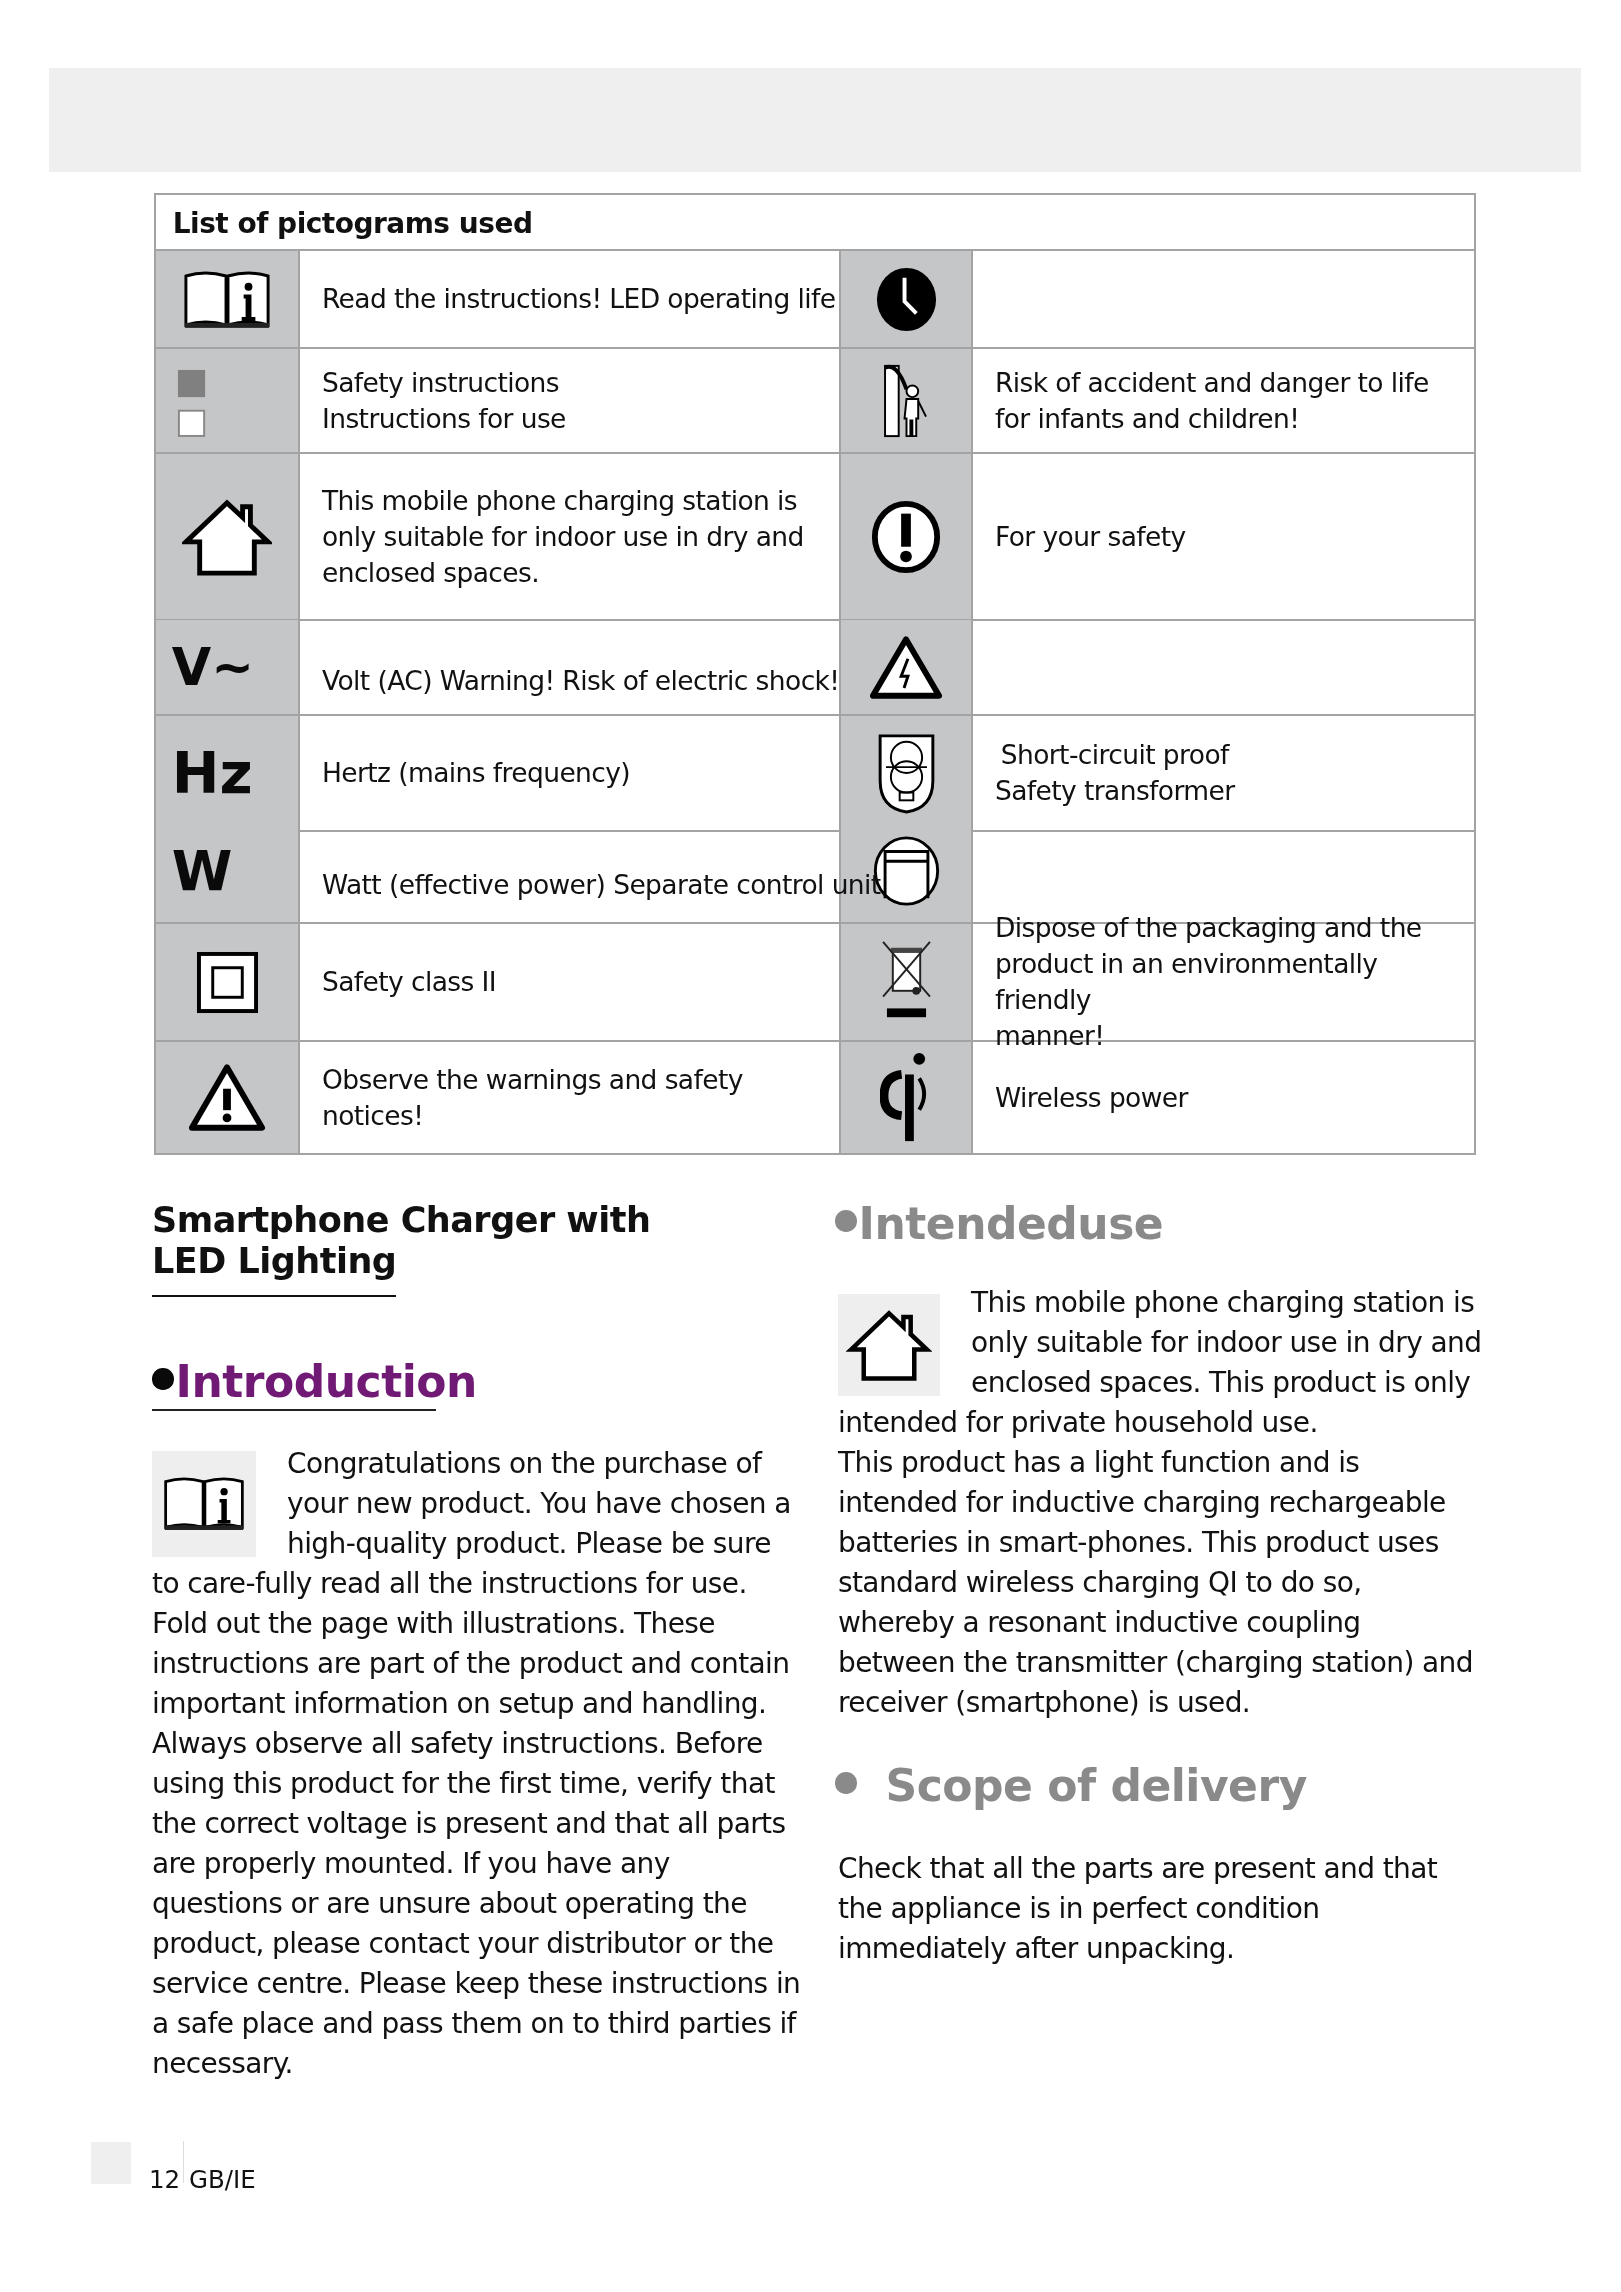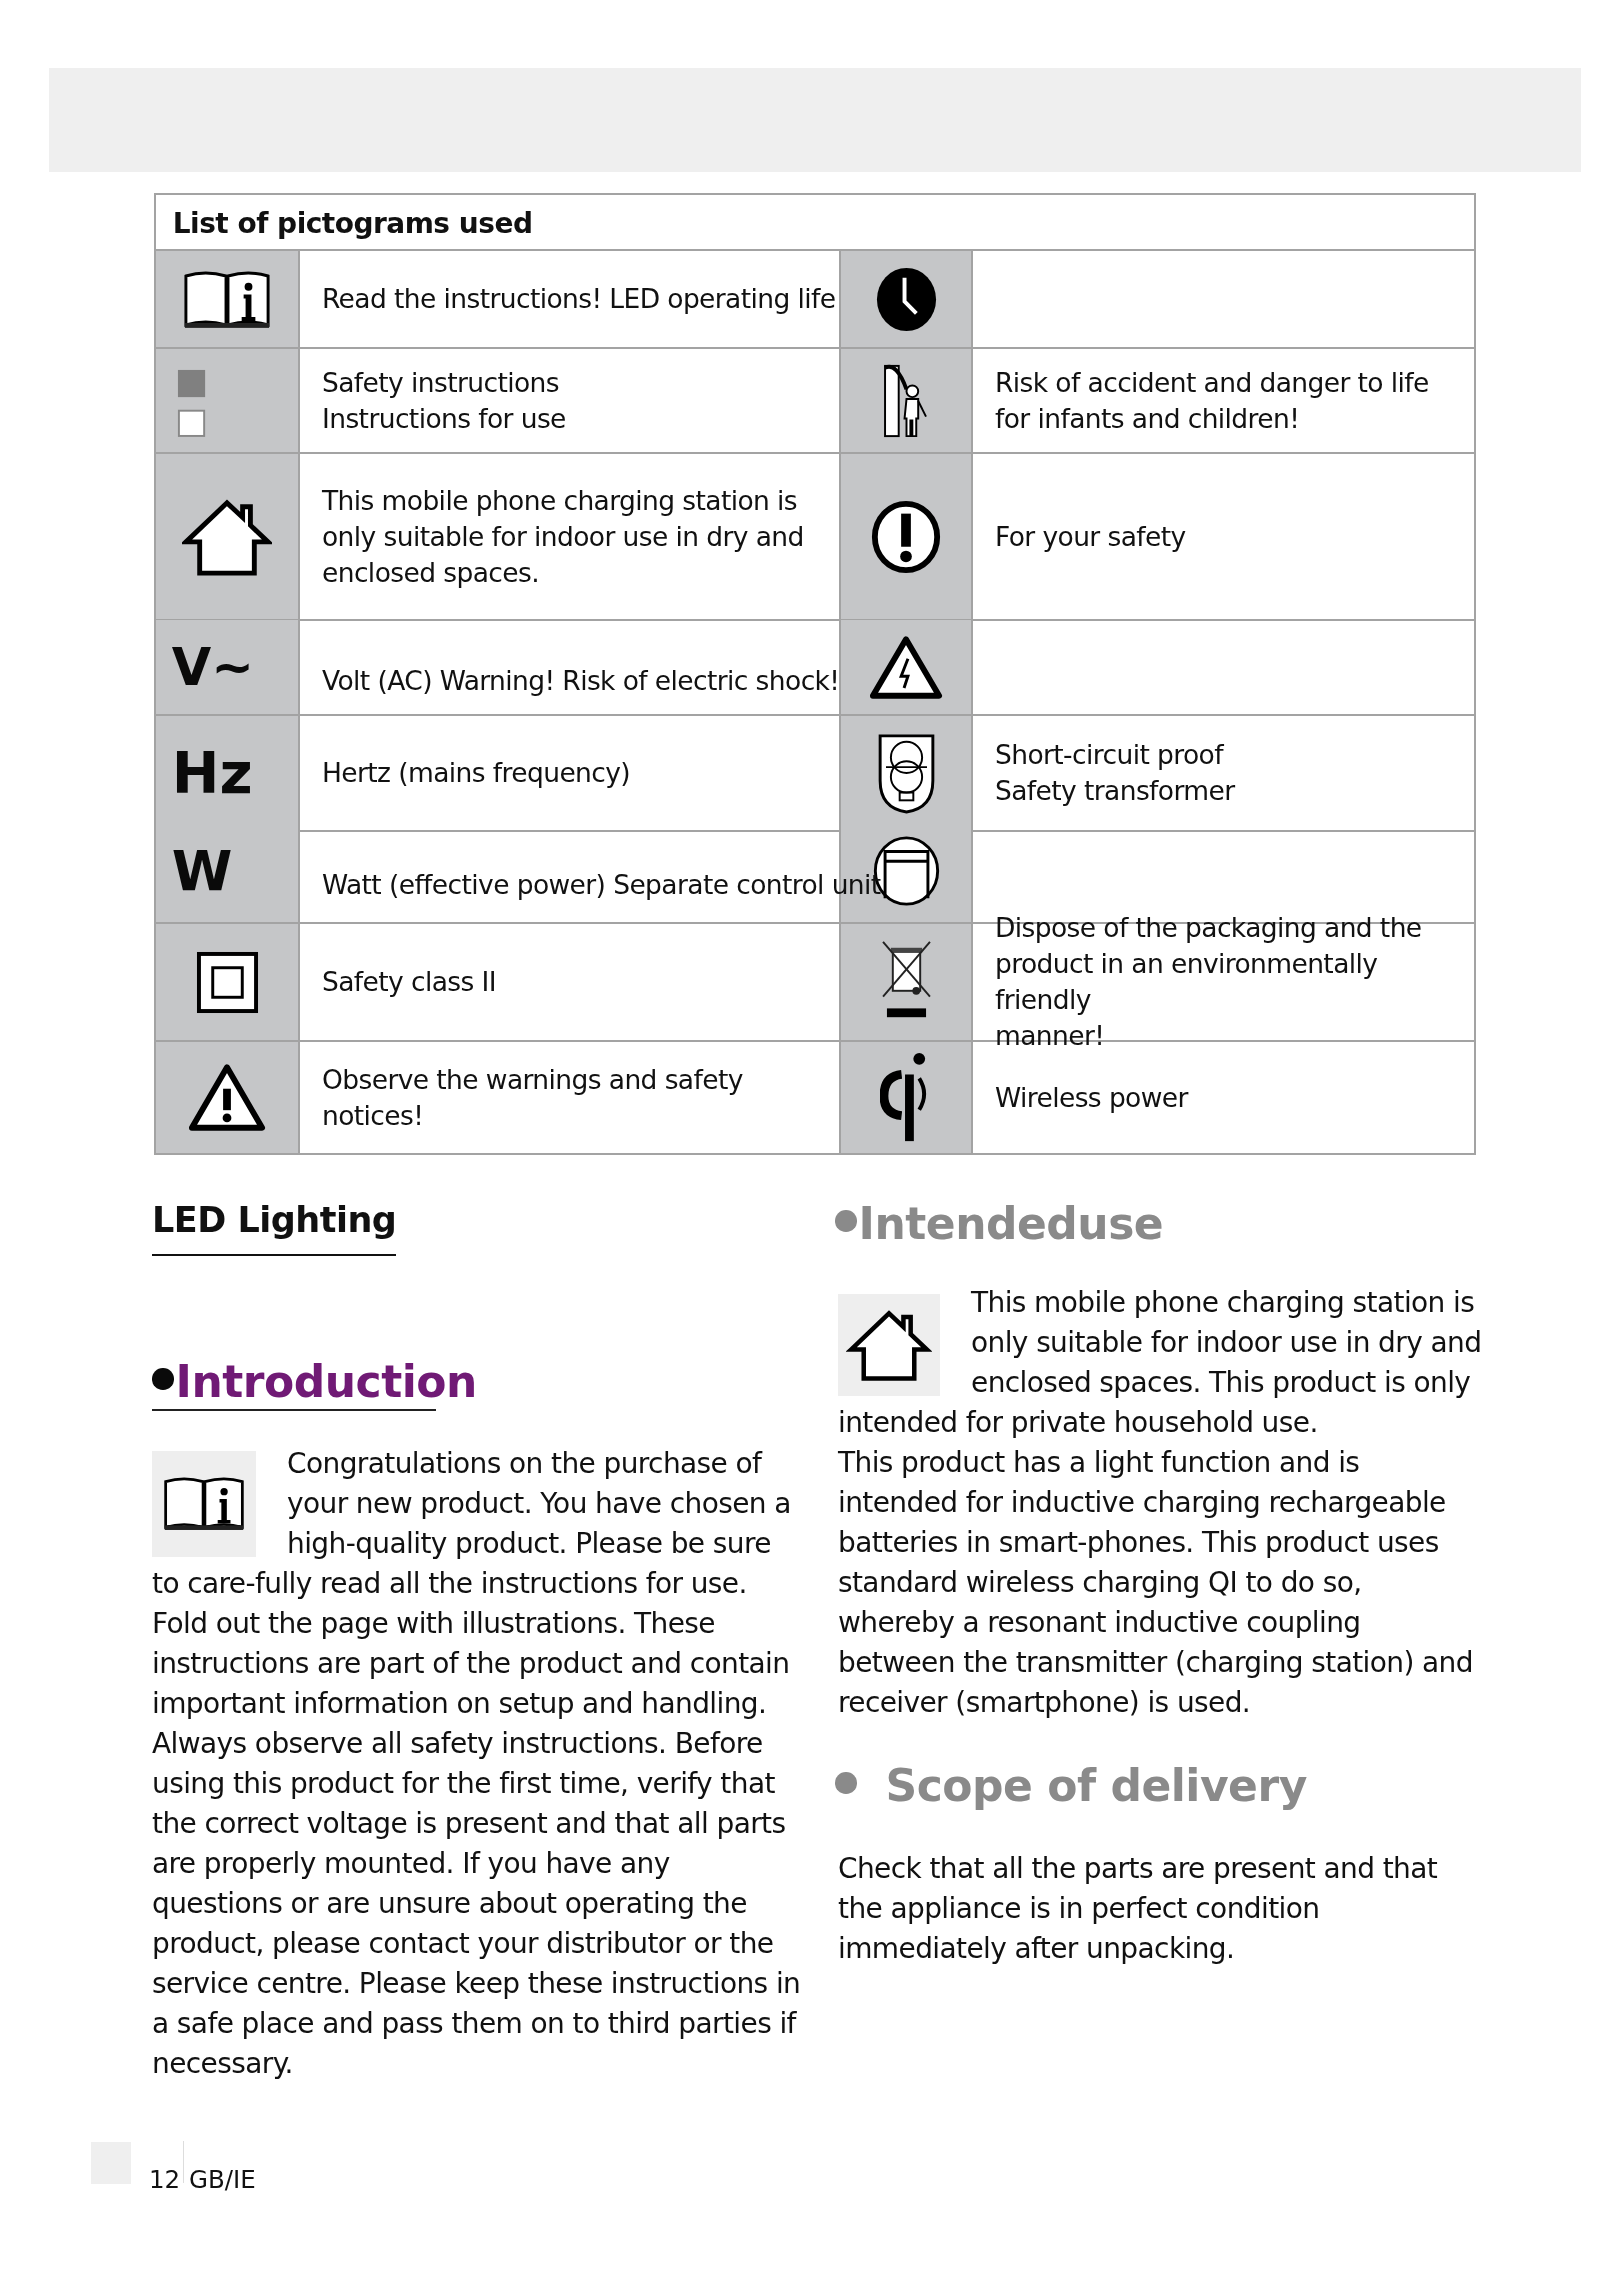--- a/index.html
+++ b/index.html
@@ -123,21 +123,21 @@
     <div class="tcell l over">Volt (AC) Warning! Risk of electric shock!</div>
     <div class="icell r">
       <svg width="74" height="65" viewBox="0 0 76 66">
           <path d="M38 4 L72 62 H4 Z" fill="#fff" stroke="#000" stroke-width="6" stroke-linejoin="round"></path>
           <path d="M40 24 L33 42 H40 L36 54" stroke="#000" stroke-width="3" fill="none"></path>
         </svg>
     </div>
     <div class="tcell r"></div>
   </div>
 
-  <div class="prow" style="top:521px;height:116px;">
+  <div class="prow" style="top:521px;height:116px;text-align:center;">
     <div class="icell l" style="justify-content:flex-start;padding-left:15.7px;">
       <span class="icon-text" style="font-size:57px;">Hz</span>
     </div>
     <div class="tcell l">Hertz (mains frequency)</div>
     <div class="icell r">
       <svg width="61" height="82" viewBox="0 0 62 84">
           <path d="M4 4 H58 V50 Q58 78 31 82 Q4 78 4 50 Z" fill="#fff" stroke="#000" stroke-width="3"></path>
           <circle cx="31" cy="26" r="16" fill="none" stroke="#000" stroke-width="2"></circle>
           <circle cx="31" cy="46" r="16" fill="none" stroke="#000" stroke-width="2"></circle>
           <line x1="10" y1="36" x2="52" y2="36" stroke="#000" stroke-width="2"></line>
@@ -202,20 +202,21 @@
           <path d="M22 26 Q4 28 4 48 Q4 66 22 68" fill="none" stroke="#000" stroke-width="9"></path>
           <path d="M30 26 V94" stroke="#000" stroke-width="9"></path>
           <path d="M40 30 Q50 46 40 62" fill="none" stroke="#000" stroke-width="4"></path>
         </svg>
     </div>
     <div class="tcell r">Wireless power</div>
   </div>
 </div>
 
 <div class="main-title">
+  <div>Smartphone Charger with</div>
   <div><span class="u">LED Lighting</span></div>
 </div>
 
 <div class="sec-head intro-head">
   <span class="dot"></span><span>Introduction</span>
 </div>
 <div class="intro-rule"></div>
 
 <div class="para" style="left:152px; top:1444px; width:649px;">
   <div class="float-icon" style="width:104px;height:106px;margin-top:6.9px;">

